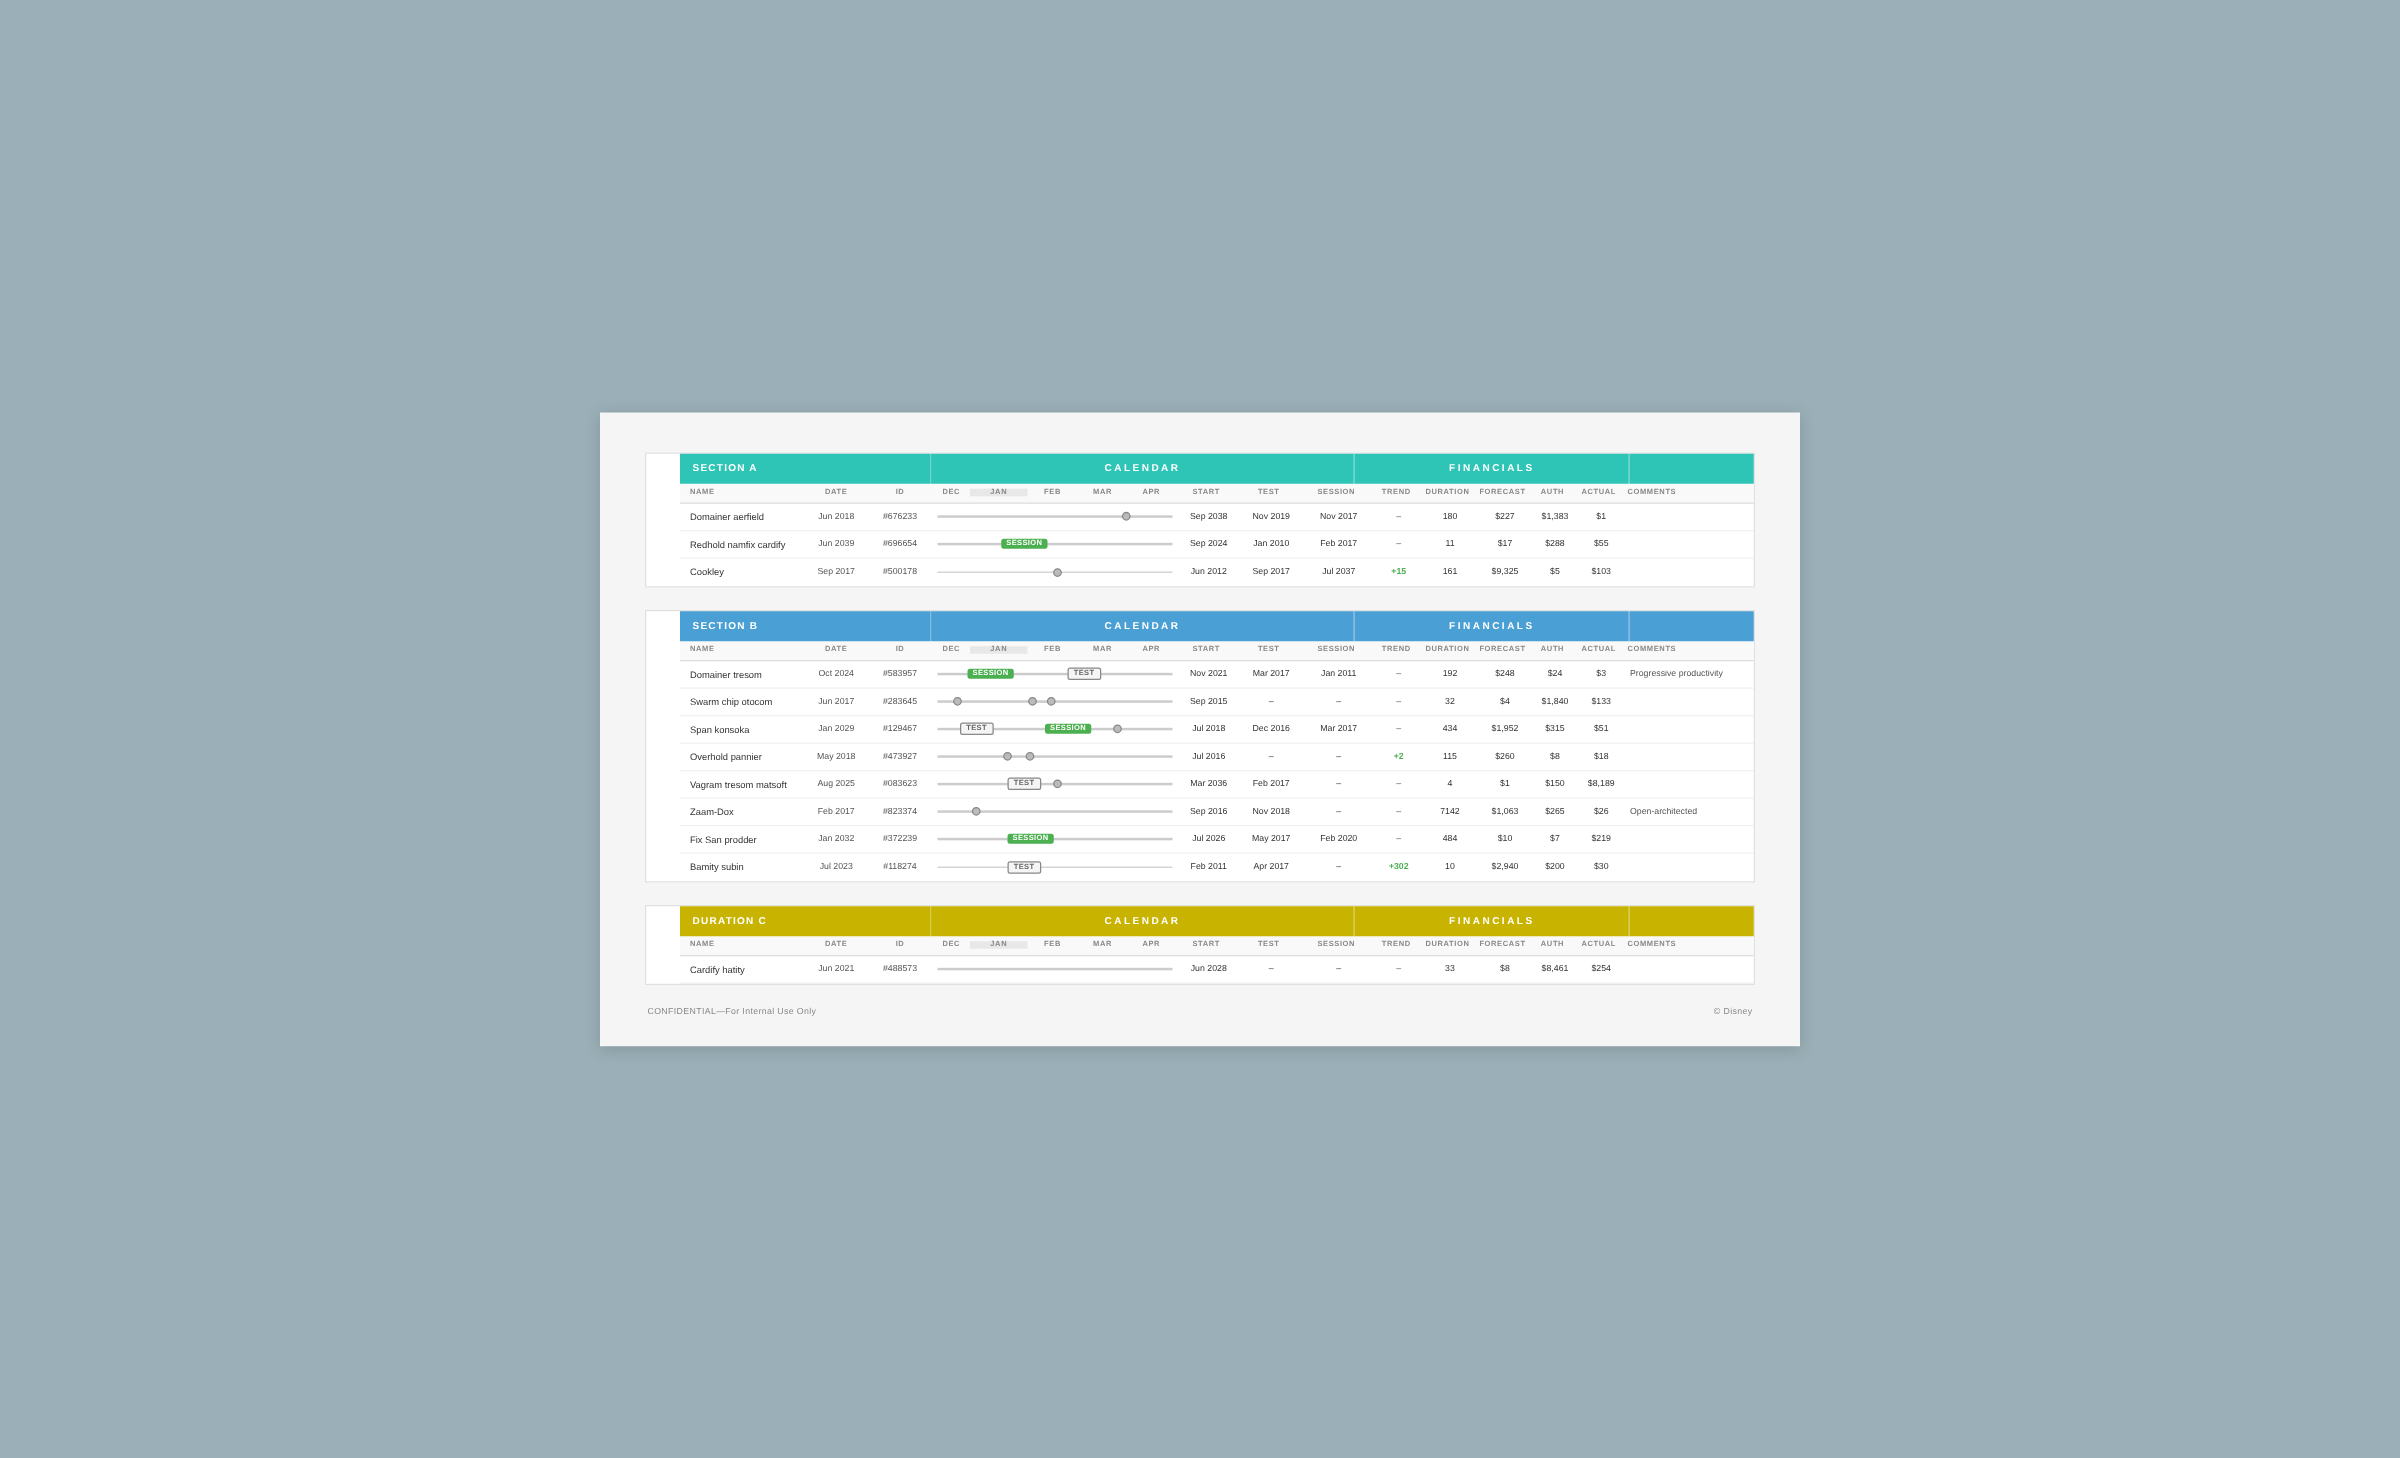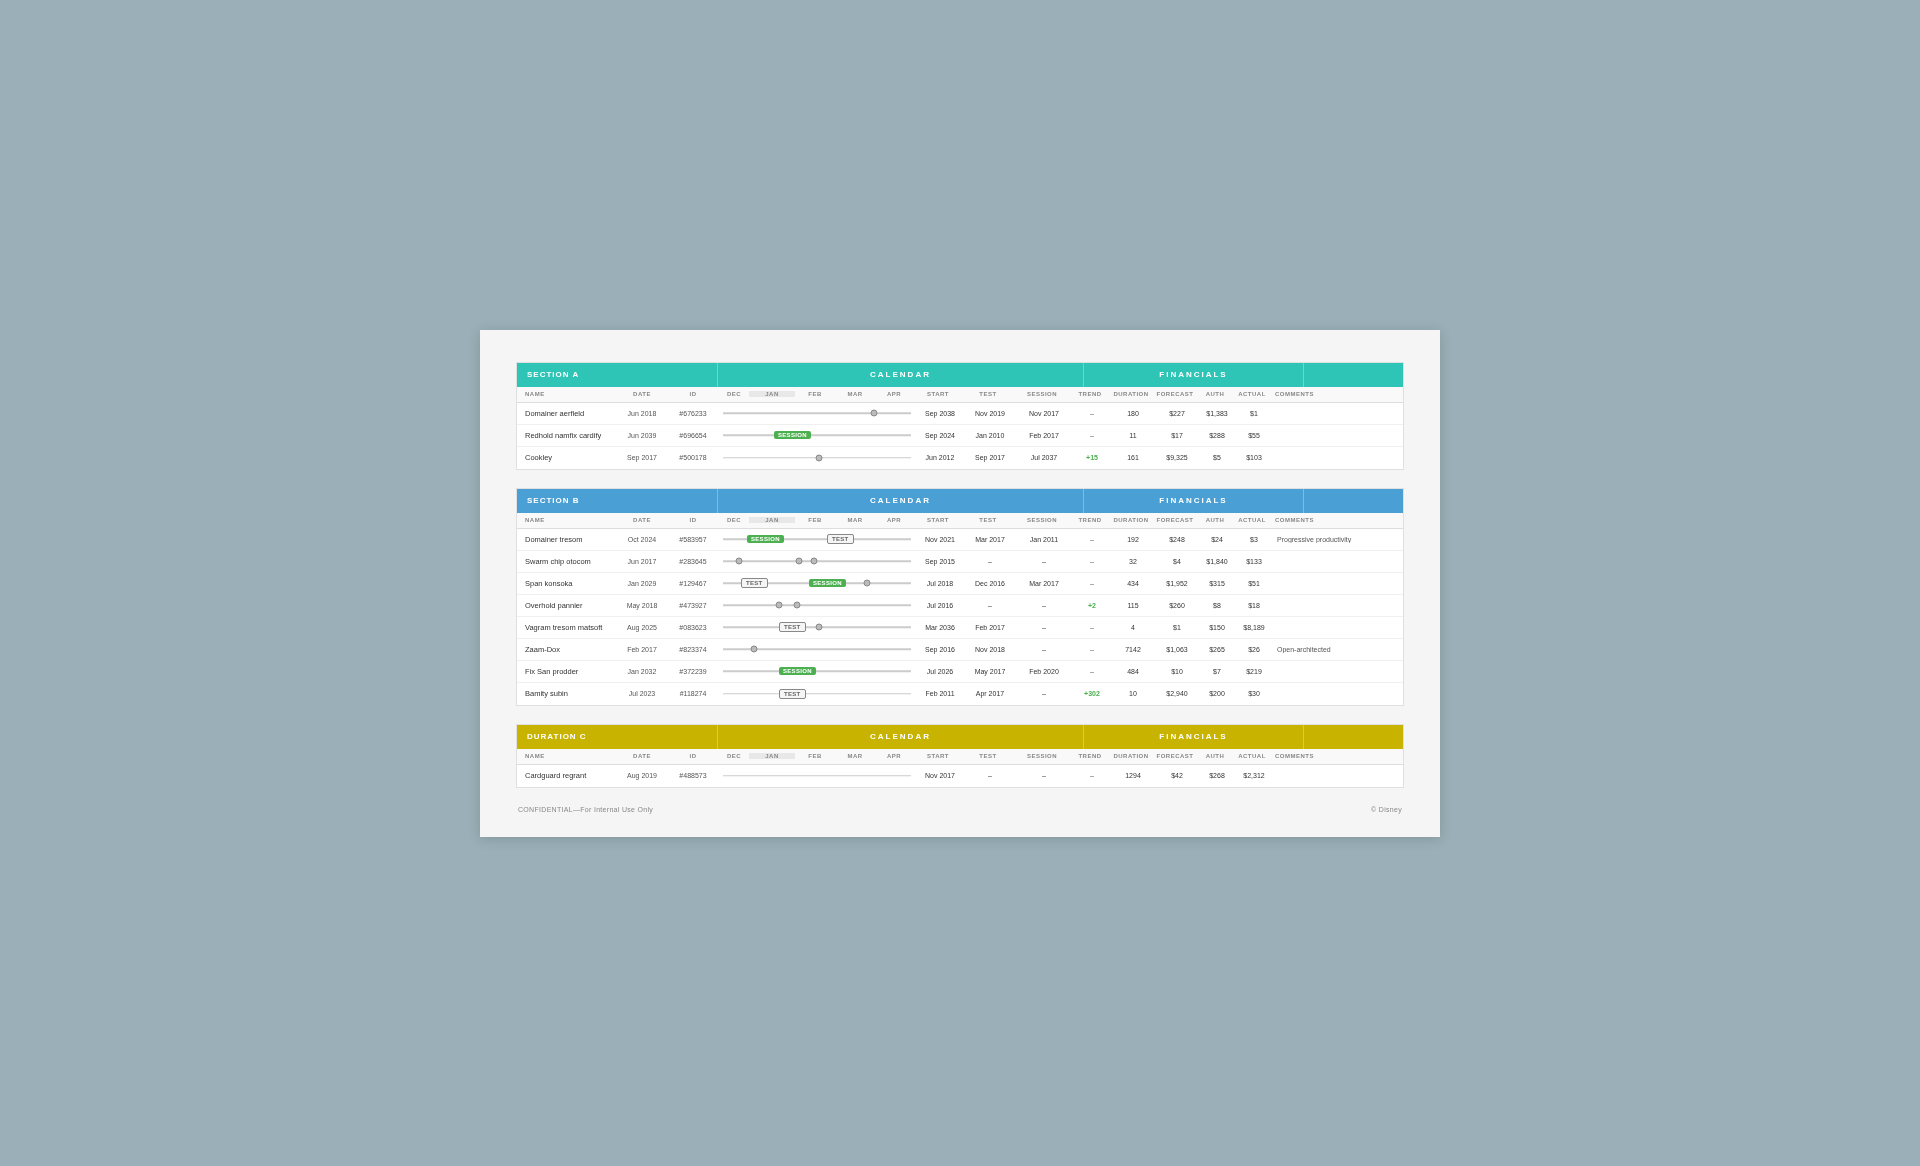--- a/index.html
+++ b/index.html
@@ -33,20 +33,21 @@
       font-size: 9px;
       color: #555;
       letter-spacing: 0.5px;
     }
 
     
     .section {
       background: #fff;
       margin-bottom: 18px;
       border: 1px solid #e0e0e0;
+      padding-left: 27px;
     }
 
     
     .section-header-row {
       display: flex;
       align-items: stretch;
       height: 24px;
     }
     .section-label {
       display: flex;
@@ -377,37 +378,37 @@
     <div style="width:50px;font-size:6px;font-weight:bold;color:#888;letter-spacing:0.5px;text-align:center;">START</div>
     <div style="width:50px;font-size:6px;font-weight:bold;color:#888;letter-spacing:0.5px;text-align:center;">TEST</div>
     <div style="width:58px;font-size:6px;font-weight:bold;color:#888;letter-spacing:0.5px;text-align:center;">SESSION</div>
     <div style="width:38px;font-size:6px;font-weight:bold;color:#888;letter-spacing:0.5px;text-align:center;">TREND</div>
     <div style="width:44px;font-size:6px;font-weight:bold;color:#888;letter-spacing:0.5px;text-align:center;">DURATION</div>
     <div style="width:44px;font-size:6px;font-weight:bold;color:#888;letter-spacing:0.5px;text-align:center;">FORECAST</div>
     <div style="width:36px;font-size:6px;font-weight:bold;color:#888;letter-spacing:0.5px;text-align:center;">AUTH</div>
     <div style="width:38px;font-size:6px;font-weight:bold;color:#888;letter-spacing:0.5px;text-align:center;">ACTUAL</div>
     <div style="width:100px;font-size:6px;font-weight:bold;color:#888;letter-spacing:0.5px;padding-left:4px;">COMMENTS</div>
   </div>
-        <div style="display:flex;align-items:center;height:22px;border-bottom:none;">
-      <div style="width:100px;font-size:7.5px;color:#333;padding-left:8px;font-weight:500;overflow:hidden;white-space:nowrap;">Cardguard regrant</div>
-      <div style="width:50px;font-size:7px;color:#555;text-align:center;">Aug 2019</div>
+        <div style="display:flex;align-items:center;height:22px;border-bottom:1px solid #f0f0f0;">
+      <div style="width:100px;font-size:7.5px;color:#333;padding-left:8px;font-weight:500;overflow:hidden;white-space:nowrap;">Cardify hatity</div>
+      <div style="width:50px;font-size:7px;color:#555;text-align:center;">Jun 2021</div>
       <div style="width:52px;font-size:7px;color:#555;text-align:center;">#488573</div>
       <div style="width:196px;">
             <div style="position:relative;width:196px;height:22px;display:flex;align-items:center;">
               <div style="position:absolute;left:4px;right:4px;height:1.5px;background:#ccc;top:50%;transform:translateY(-50%);"></div>
             </div>
           </div>
-      <div style="width:50px;font-size:7px;color:#333;text-align:center;">Nov 2017</div>
+      <div style="width:50px;font-size:7px;color:#333;text-align:center;">Jun 2028</div>
       <div style="width:50px;font-size:7px;color:#333;text-align:center;">–</div>
       <div style="width:58px;font-size:7px;color:#333;text-align:center;">–</div>
       <div style="width:38px;font-size:7px;color:#555;text-align:center;font-weight:normal;">–</div>
-      <div style="width:44px;font-size:7px;color:#333;text-align:center;">1294</div>
-      <div style="width:44px;font-size:7px;color:#333;text-align:center;">$42</div>
-      <div style="width:36px;font-size:7px;color:#333;text-align:center;">$268</div>
-      <div style="width:38px;font-size:7px;color:#333;text-align:center;">$2,312</div>
+      <div style="width:44px;font-size:7px;color:#333;text-align:center;">33</div>
+      <div style="width:44px;font-size:7px;color:#333;text-align:center;">$8</div>
+      <div style="width:36px;font-size:7px;color:#333;text-align:center;">$8,461</div>
+      <div style="width:38px;font-size:7px;color:#333;text-align:center;">$254</div>
       <div style="width:100px;font-size:7px;color:#555;padding-left:4px;overflow:hidden;white-space:nowrap;"></div>
     </div>
       </div>
     </div>
 
   <div class="footer">
     <div class="footer-text">CONFIDENTIAL—For Internal Use Only</div>
     <div class="footer-text">© Disney</div>
   </div>
 </div>

